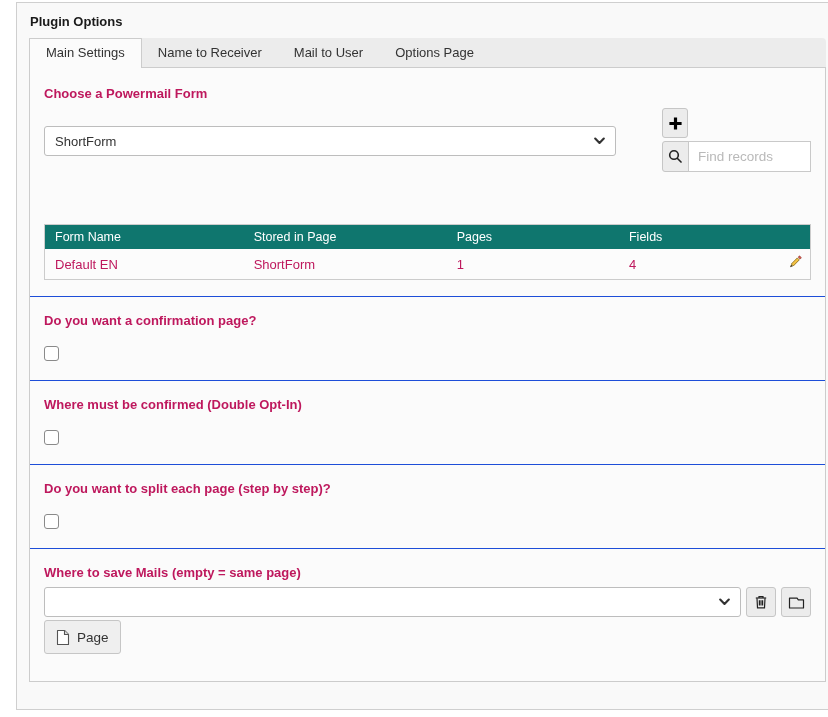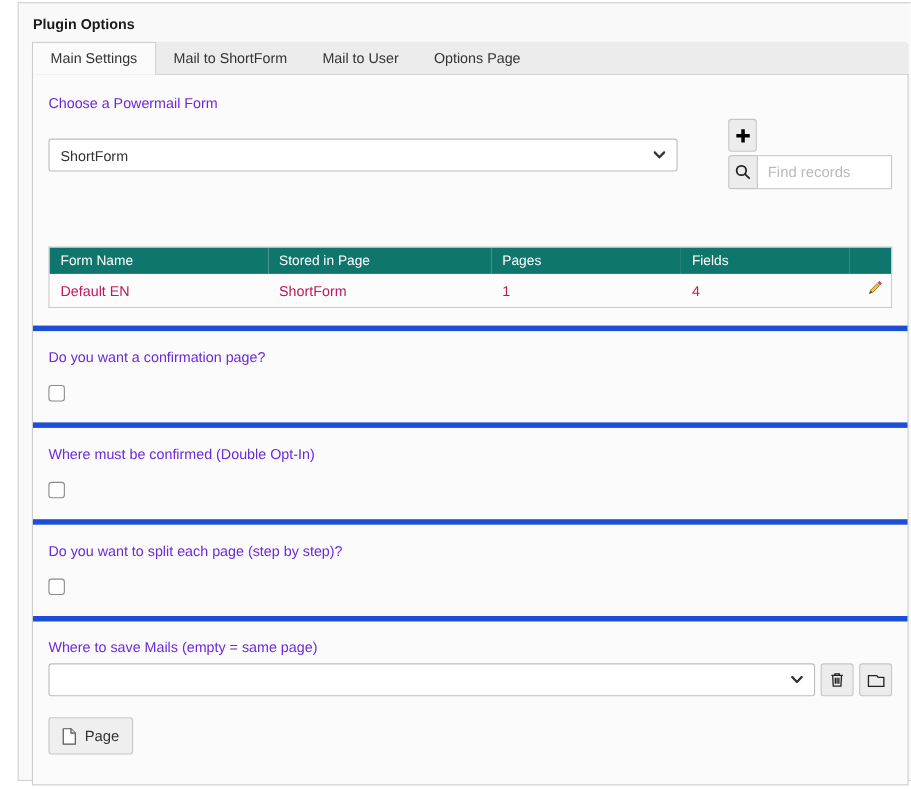--- a/index.html
+++ b/index.html
@@ -35,23 +35,23 @@
     border:1px solid #cccccc; border-bottom:none;
     margin-bottom:-1px; line-height:28px;
     border-radius:1px 1px 0 0;
   }
   
   .panel {
     border:1px solid #cccccc; background:#fbfbfb;
     position:relative; z-index:1;
   }
   .section { padding:18px 14px 16px 14px; }
-  .section + .section { border-top:5px solid #1d4ed8; }
+  .section + .section { border-top:1px solid #1d4ed8; }
   .section-label {
-    font-weight:normal; color:#6d28d9; font-size:13px; line-height:15px;
+    font-weight:bold; color:#be185d; font-size:13px; line-height:15px;
   }
   
   .form-row { display:flex; align-items:flex-start; margin-top:16px; }
   .fake-select {
     position:relative; height:30px; background:#ffffff;
     border:1px solid #bdbdbd; border-radius:3px;
     display:flex; align-items:center; padding:0 28px 0 10px;
     cursor:pointer; color:#333;
   }
   .fake-select .chev {
@@ -94,38 +94,38 @@
     display:block; width:15px; height:15px; margin:18px 0 0 0;
     background:#ffffff; border:1px solid #8a8a8a; border-radius:3px;
     cursor:pointer;
   }
   
   .save-section { padding:16px 14px 27px 14px; }
   .save-row { display:flex; align-items:flex-start; margin-top:7px; }
   .select-save { width:700px; }
   .save-row .sq-btn { width:30px; height:30px; margin-left:5px; }
   .page-btn {
-    margin-top:19px; height:31px; display:inline-flex; align-items:center;
+    margin-top:3px; height:31px; display:inline-flex; align-items:center;
     gap:7px; padding:16px 11px; background:#efefef;
     border:1px solid #c6c6c6; border-radius:3px; cursor:pointer;
     font-size:13.5px; color:#333;
     font-family:"Liberation Sans","DejaVu Sans",sans-serif;
   }
   svg { display:block; }
 </style>
 </head>
 <body>
 
 <div class="outer">
 
   <div class="fieldset-title">Plugin Options</div>
 
   <div class="tabbar">
     <div class="tab active">Main Settings</div>
-    <div class="tab">Mail to ShortForm</div>
+    <div class="tab">Name to Receiver</div>
     <div class="tab">Mail to User</div>
     <div class="tab">Options Page</div>
   </div>
 
   <div class="panel">
 
     <div class="section">
       <div class="section-label">Choose a Powermail Form</div>
 
       <div class="form-row">

